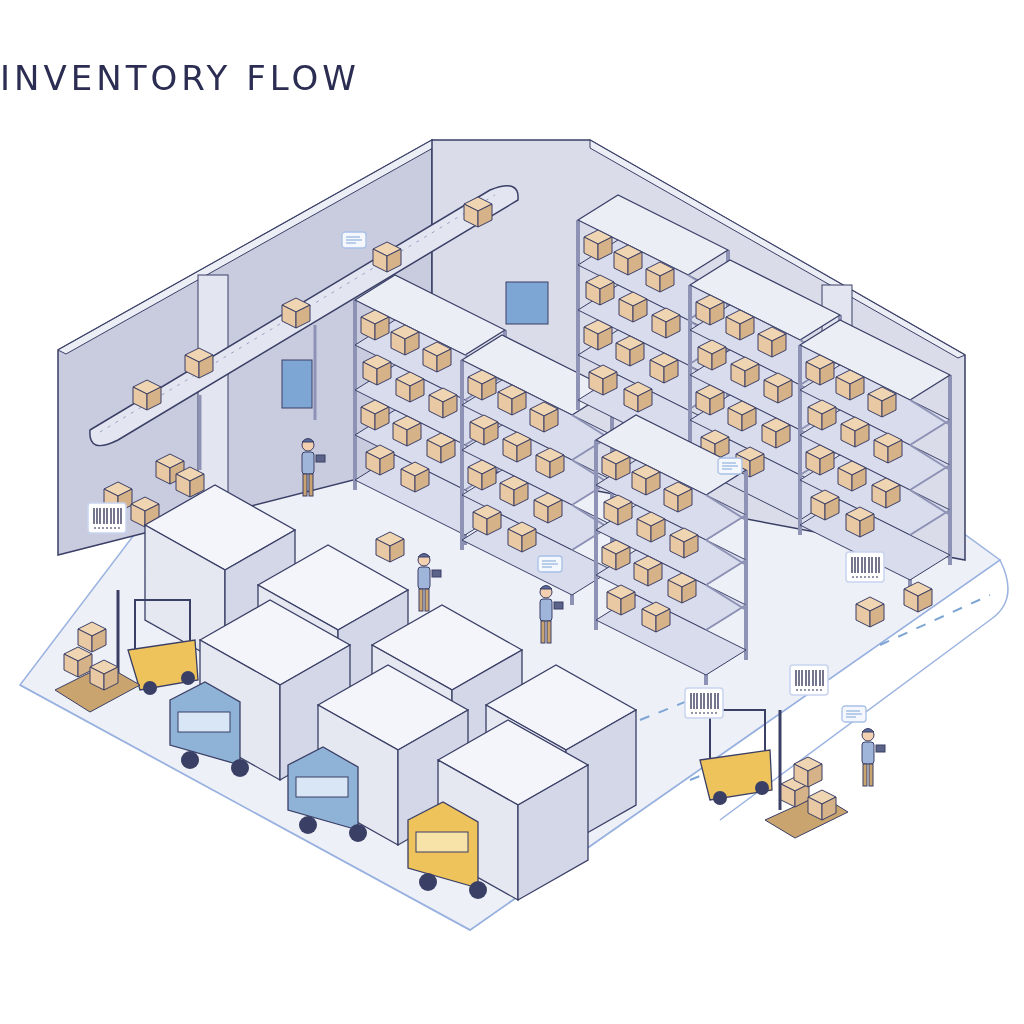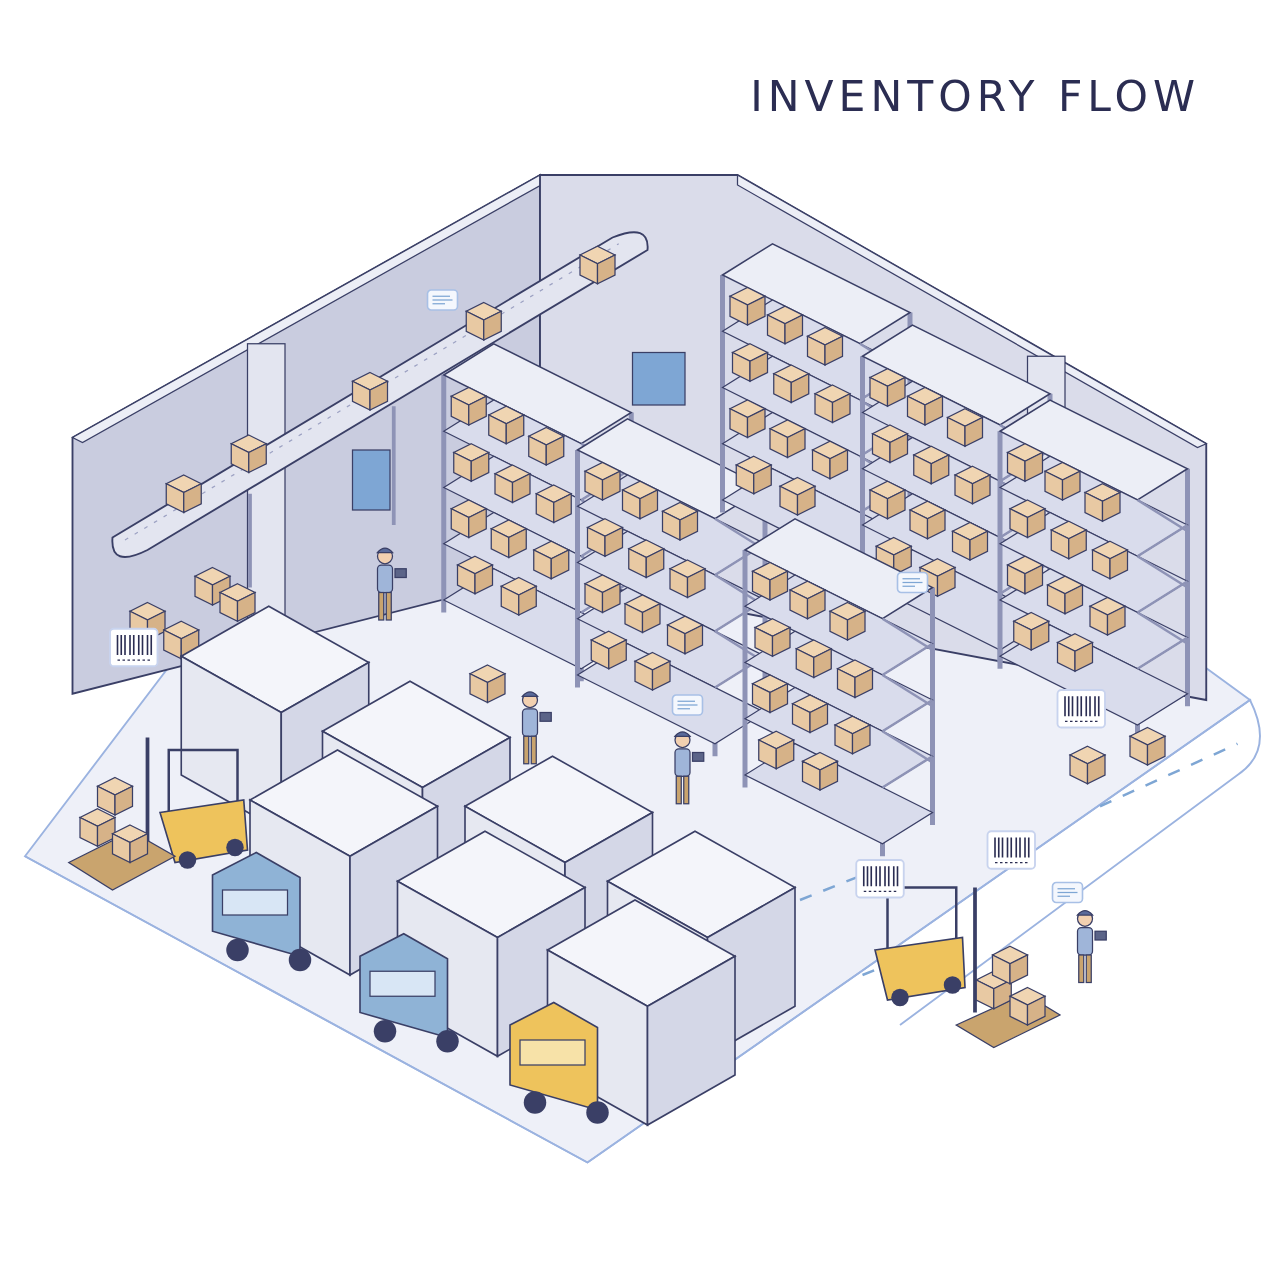--- a/index.html
+++ b/index.html
@@ -1,17 +1,17 @@
 <!DOCTYPE html>
 <html><head>
 <meta charset="utf-8">
 <style>
   html,body{margin:0;padding:0;background:#ffffff;}
   body{width:1024px;height:1024px;overflow:hidden;position:relative;font-family:"DejaVu Sans",sans-serif;}
-  .title{position:absolute;top:58px;left:0;width:960px;text-align:right;font-size:34px;letter-spacing:4px;color:#2b2d52;font-weight:500;}
+  .title{position:absolute;top:58px;left:0;width:960px;text-align:left;font-size:34px;letter-spacing:4px;color:#2b2d52;font-weight:500;}
   svg{position:absolute;top:0;left:0;}
 </style>
 </head>
 <body>
 
 <div class="title">INVENTORY FLOW</div>
 
 <svg width="1024" height="1024" viewBox="0 0 1024 1024">
   <defs>
     <g id="box">

